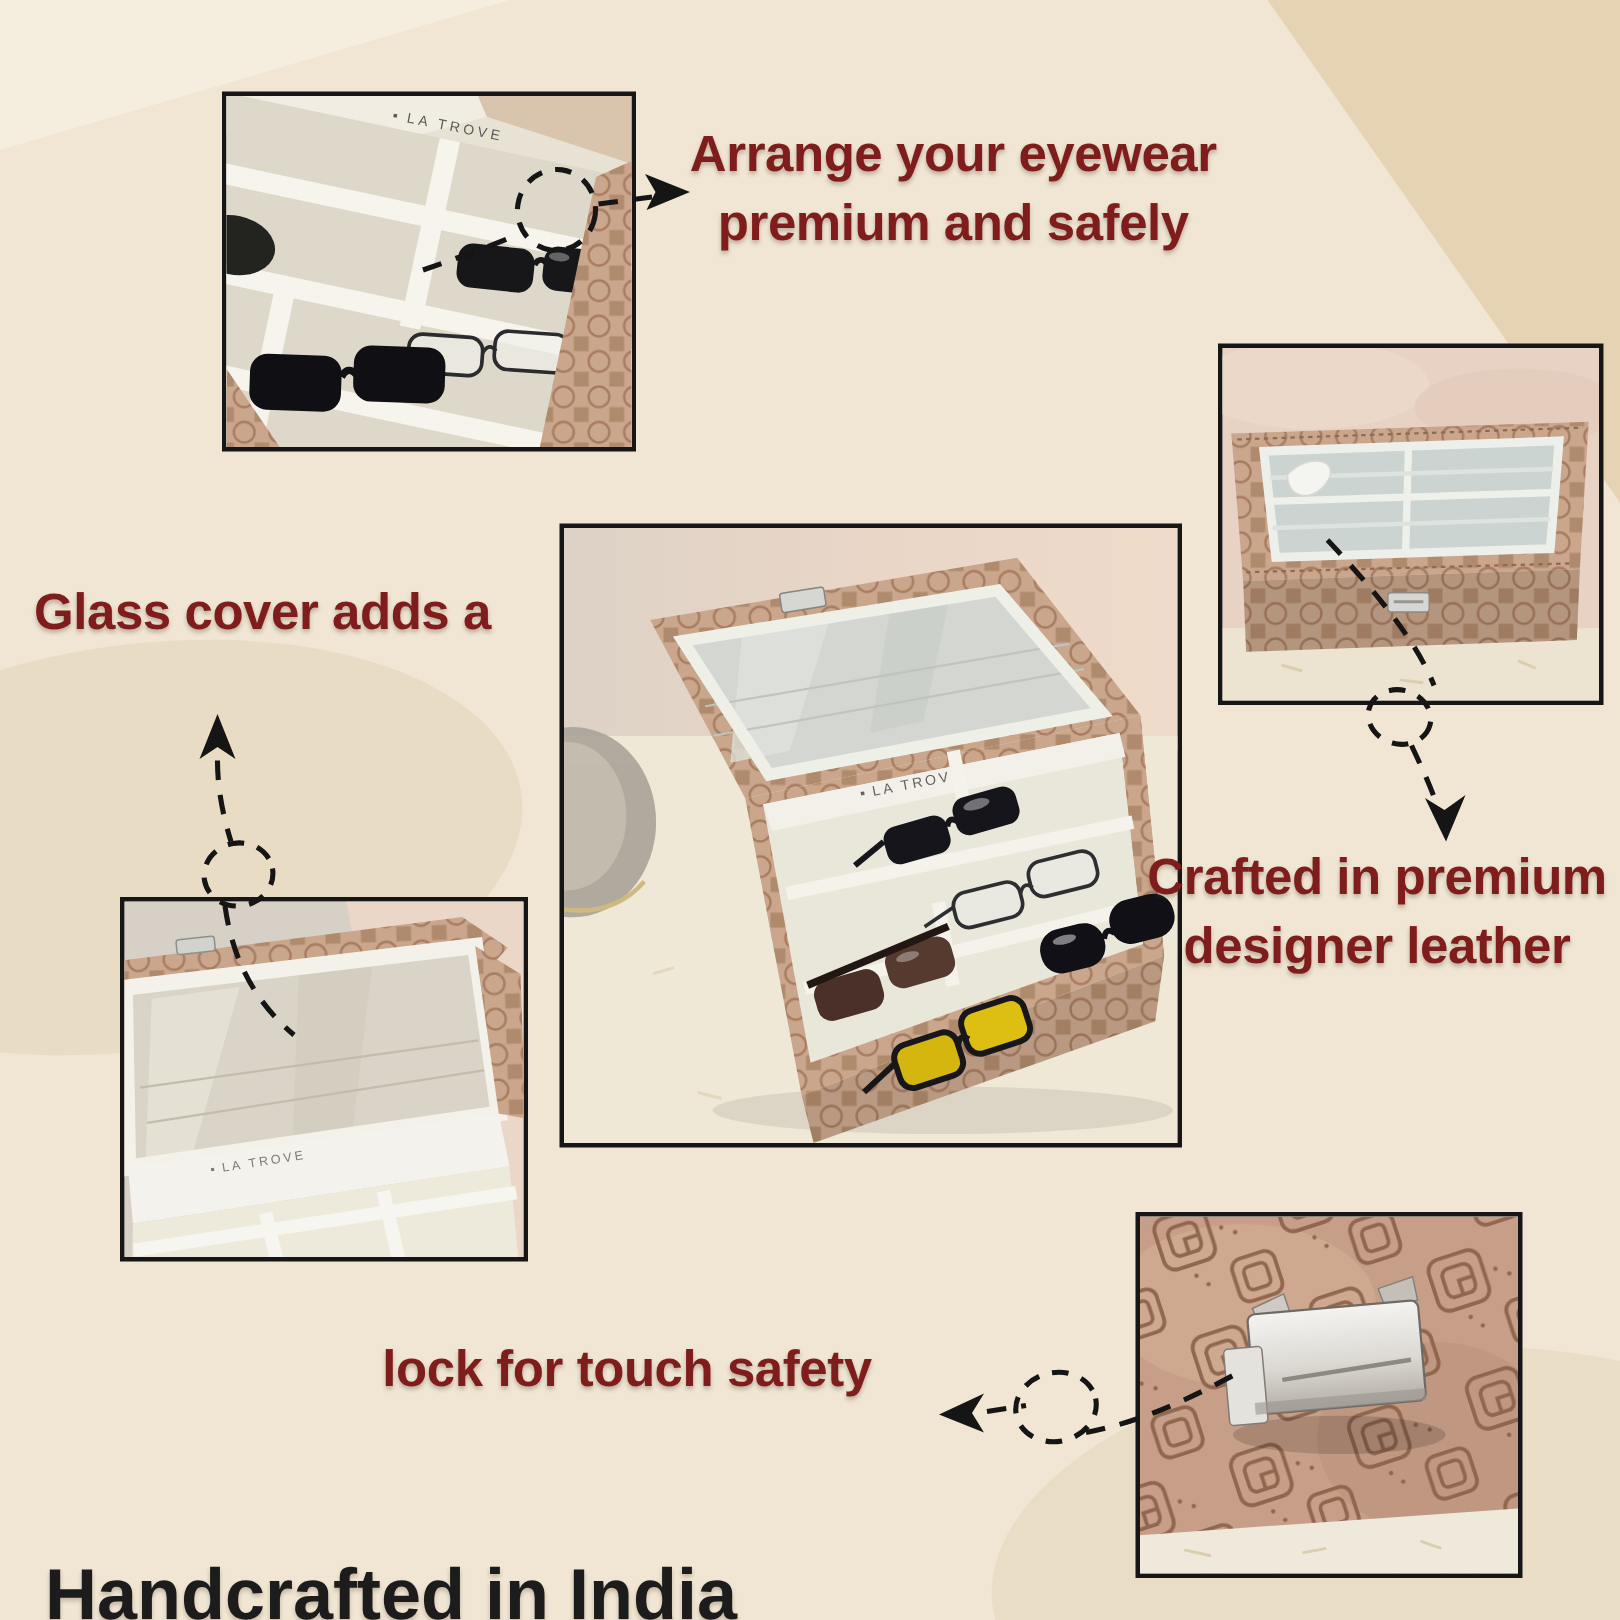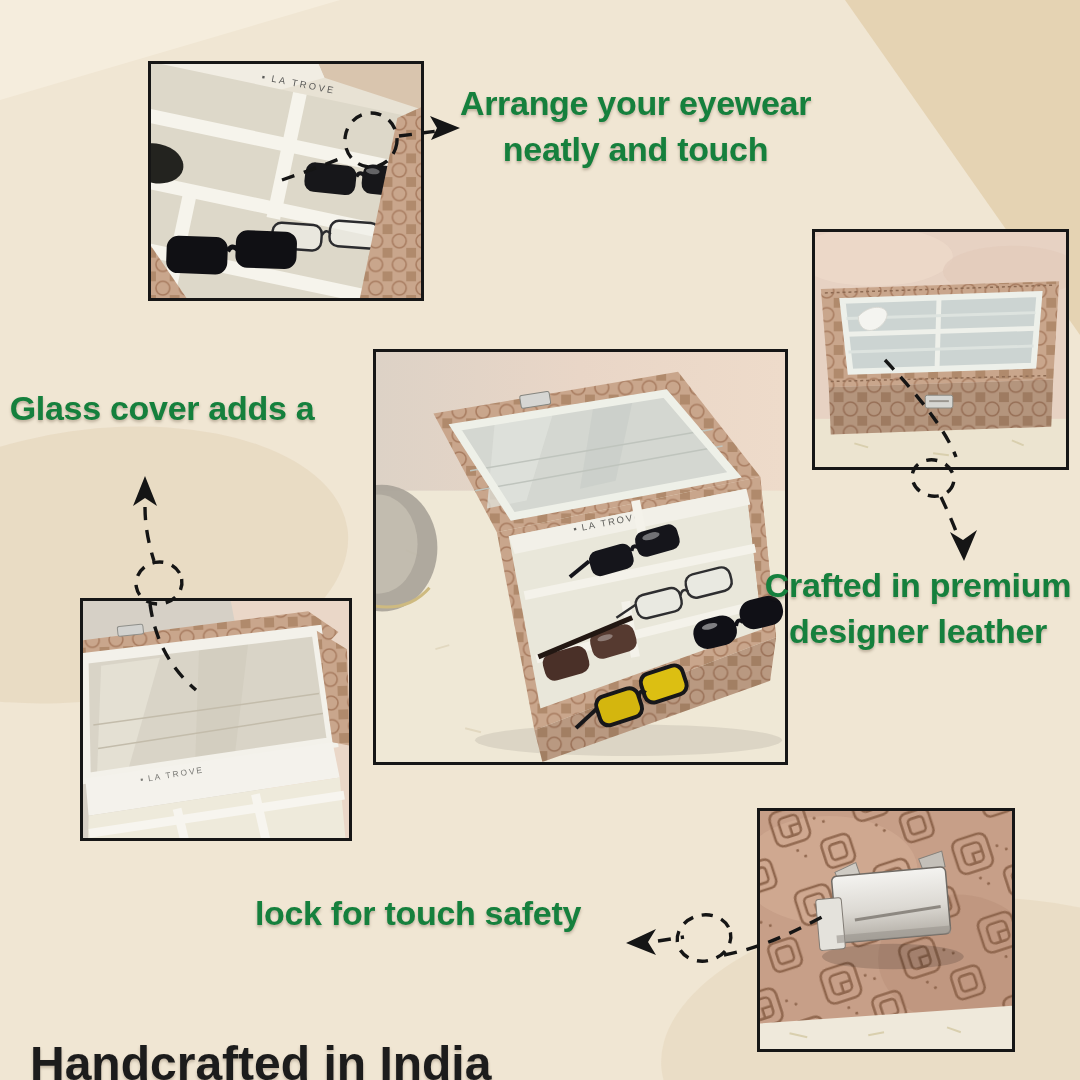--- a/index.html
+++ b/index.html
@@ -2,25 +2,25 @@
 <html><head>
 <meta charset="utf-8">
 <style>
   html,body{margin:0;padding:0;background:#f0e6d3;}
   .canvas{position:relative;width:1080px;height:1080px;background:#f0e6d3;overflow:hidden;
           font-family:"Liberation Sans", sans-serif;}
   .bg,.arrows{position:absolute;left:0;top:0;width:1080px;height:1080px;pointer-events:none;}
   .arrows{z-index:30;}
   .photo{position:absolute;border:3px solid #161616;box-sizing:border-box;z-index:10;background:#e8e2d4;}
   .photo svg{display:block;width:100%;height:100%;}
-  .caption{position:absolute;z-index:20;color:#15803d;font-weight:700;text-align:center;
+  .caption{position:absolute;z-index:20;color:#7f1d1d;font-weight:700;text-align:center;
            font-size:34px;line-height:46px;letter-spacing:-0.3px;
            text-shadow:0 2px 3px rgba(90,70,50,0.35);}
   .c-arrange{left:428px;top:80px;width:415px;}
-  .c-glass{left:2px;top:385px;width:320px;}
+  .c-glass{left:15px;top:385px;width:320px;}
   .c-crafted{left:752px;top:562px;width:332px;}
   .c-secured{left:198px;top:890px;width:440px;}
   .footer{position:absolute;left:30px;top:1036px;z-index:20;color:#1c1c1c;font-weight:700;
           font-size:48px;text-shadow:0 2px 3px rgba(90,70,50,0.3);}
   .p1{left:108px;top:45px;width:276px;height:240px;}
   .p2{left:40px;top:582px;width:272px;height:243px;}
   .p3{left:333px;top:333px;width:415px;height:416px;}
   .p4{left:772px;top:213px;width:257px;height:241px;}
   .p5{left:717px;top:792px;width:258px;height:244px;}
   .bg-blob{position:absolute;border-radius:50%;z-index:1;}
@@ -242,21 +242,21 @@
         <rect x="76" y="62" width="116" height="68" rx="5" fill="url(#metal)" stroke="#6f6a64" stroke-width="1.5"></rect>
         <rect x="58" y="84" width="26" height="52" rx="3" fill="#e4e2dc" stroke="#807b74"></rect>
         <line x1="96" y1="108" x2="184" y2="102" stroke="#8d8881" stroke-width="3"></line>
         <rect x="76" y="122" width="116" height="8" fill="#9a958d" opacity="0.6"></rect>
       </g>
     </svg>
   </figure>
 
   <div class="caption c-arrange">
     <div class="cap-line">Arrange your eyewear</div>
-    <div class="cap-line">neatly and touch</div>
+    <div class="cap-line">premium and safely</div>
   </div>
   <div class="caption c-glass">
     <div class="cap-line">Glass cover adds a</div>
   </div>
   <div class="caption c-crafted">
     <div class="cap-line">Crafted in premium</div>
     <div class="cap-line">designer leather</div>
   </div>
   <div class="caption c-secured">
     <div class="cap-line">lock for touch safety</div>

